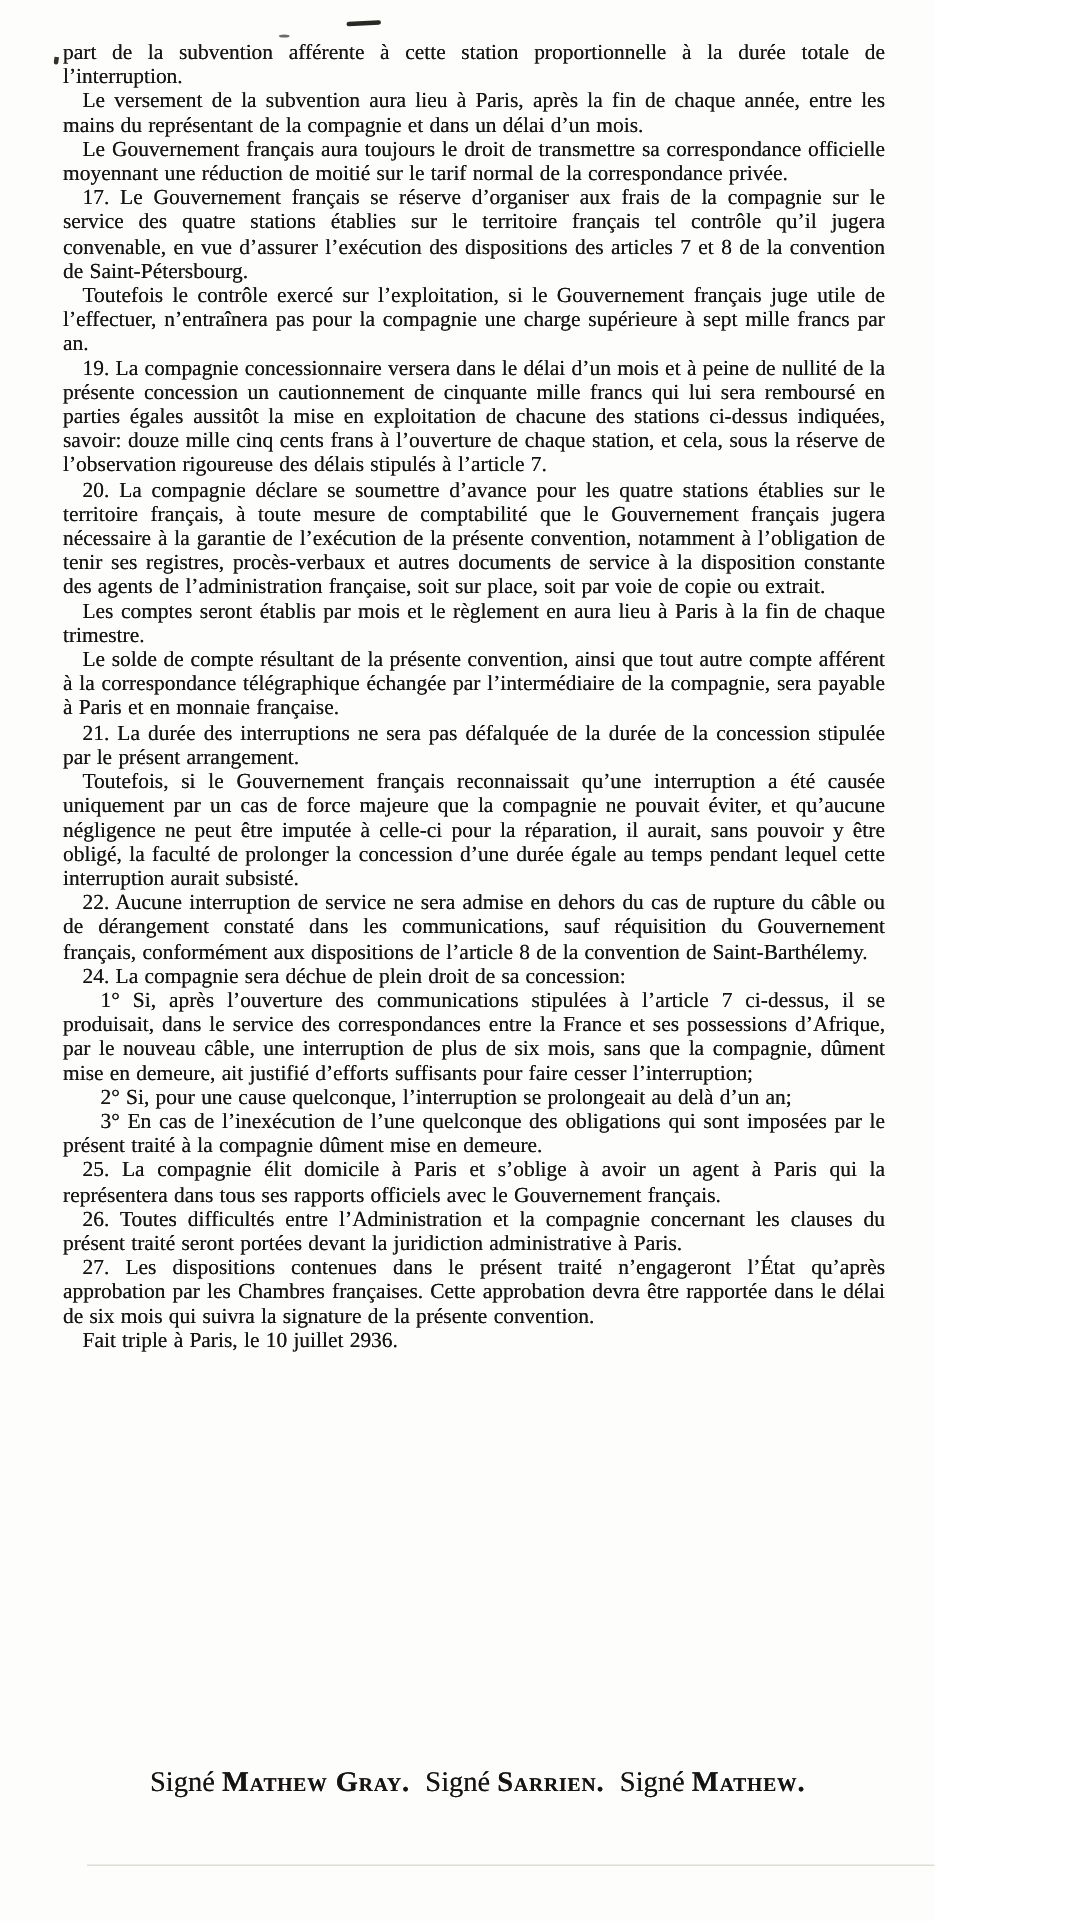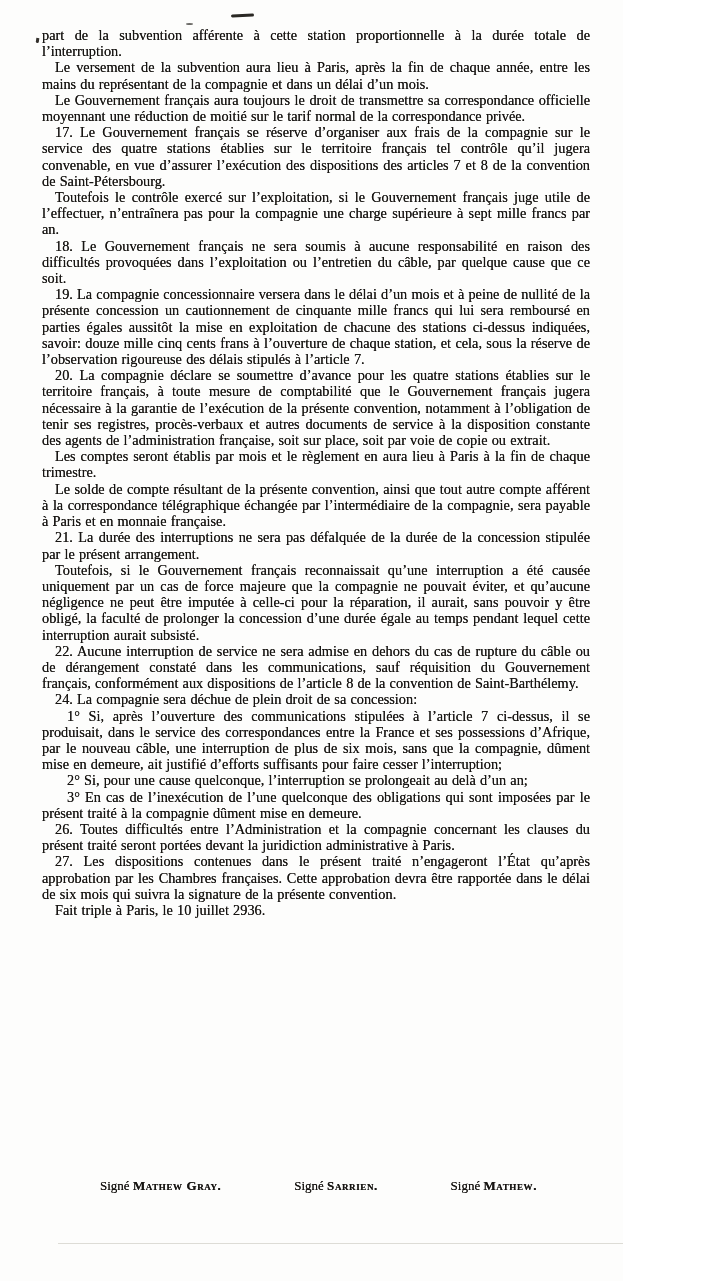--- a/index.html
+++ b/index.html
@@ -41,21 +41,21 @@
   .mt8  { margin-top: 8px; }
   .mt14 { margin-top: 14px; }
   .signatures {
     position: absolute;
     left: 0;
     right: 0;
     top: 1178px;
     display: flex;
     justify-content: space-between;
     padding: 0 86px 0 100px;
-    font-size: 13px;
+    font-size: 19px;
     text-shadow: 0 0 0.4px rgba(20, 16, 12, 0.85);
   }
   .sig { white-space: nowrap; }
   .sig .sc {
     font-variant: small-caps;
     letter-spacing: 0.6px;
     font-weight: bold;
   }
   
   .artifact { position: absolute; pointer-events: none; }
@@ -95,32 +95,32 @@
   <span class="artifact a-right-speck-3"></span>
   <span class="artifact a-right-speck-4"></span>
   <span class="artifact a-bottom-line"></span>
 
   <main class="text-block">
     <p class="cont">part de la subvention afférente à cette station proportionnelle à la durée totale de l’interruption.</p>
     <p class="mt2">Le versement de la subvention aura lieu à Paris, après la fin de chaque année, entre les mains du représentant de la compagnie et dans un délai d’un mois.</p>
     <p class="mt2">Le Gouvernement français aura toujours le droit de transmettre sa correspondance officielle moyennant une réduction de moitié sur le tarif normal de la correspondance privée.</p>
     <p class="mt4">17. Le Gouvernement français se réserve d’organiser aux frais de la compagnie sur le service des quatre stations établies sur le territoire français tel contrôle qu’il jugera convenable, en vue d’assurer l’exécution des dispositions des articles 7 et 8 de la convention de Saint-Pétersbourg.</p>
     <p class="mt2">Toutefois le contrôle exercé sur l’exploitation, si le Gouvernement français juge utile de l’effectuer, n’entraînera pas pour la compagnie une charge supérieure à sept mille francs par an.</p>
-    <p class="mt8">18. Le Gouvernement français ne sera soumis à aucune responsabilité en raison des difficultés provoquées dans l’exploitation ou l’entretien du câble, par quelque cause que ce soit.</p>
     <p class="mt4">19. La compagnie concessionnaire versera dans le délai d’un mois et à peine de nullité de la présente concession un cautionnement de cinquante mille francs qui lui sera remboursé en parties égales aussitôt la mise en exploitation de chacune des stations ci-dessus indiquées, savoir: douze mille cinq cents frans à l’ouverture de chaque station, et cela, sous la réserve de l’observation rigoureuse des délais stipulés à l’article 7.</p>
     <p class="mt8">20. La compagnie déclare se soumettre d’avance pour les quatre stations établies sur le territoire français, à toute mesure de comptabilité que le Gouvernement français jugera nécessaire à la garantie de l’exécution de la présente convention, notamment à l’obligation de tenir ses registres, procès-verbaux et autres documents de service à la disposition constante des agents de l’administration française, soit sur place, soit par voie de copie ou extrait.</p>
     <p class="mt2">Les comptes seront établis par mois et le règlement en aura lieu à Paris à la fin de chaque trimestre.</p>
     <p class="mt2">Le solde de compte résultant de la présente convention, ainsi que tout autre compte afférent à la correspondance télégraphique échangée par l’intermédiaire de la compagnie, sera payable à Paris et en monnaie française.</p>
     <p class="mt2">21. La durée des interruptions ne sera pas défalquée de la durée de la concession stipulée par le présent arrangement.</p>
     <p class="mt2">Toutefois, si le Gouvernement français reconnaissait qu’une interruption a été causée uniquement par un cas de force majeure que la compagnie ne pouvait éviter, et qu’aucune négligence ne peut être imputée à celle-ci pour la réparation, il aurait, sans pouvoir y être obligé, la faculté de prolonger la concession d’une durée égale au temps pendant lequel cette interruption aurait subsisté.</p>
     <p class="mt2">22. Aucune interruption de service ne sera admise en dehors du cas de rupture du câble ou de dérangement constaté dans les communications, sauf réquisition du Gouvernement français, conformément aux dispositions de l’article 8 de la convention de Saint-Barthélemy.</p>
     <p class="mt8">24. La compagnie sera déchue de plein droit de sa concession:</p>
     <p class="deg mt6">1° Si, après l’ouverture des communications stipulées à l’article 7 ci-dessus, il se produisait, dans le service des correspondances entre la France et ses possessions d’Afrique, par le nouveau câble, une interruption de plus de six mois, sans que la compagnie, dûment mise en demeure, ait justifié d’efforts suffisants pour faire cesser l’interruption;</p>
     <p class="deg mt6">2° Si, pour une cause quelconque, l’interruption se prolongeait au delà d’un an;</p>
     <p class="deg mt4">3° En cas de l’inexécution de l’une quelconque des obligations qui sont imposées par le présent traité à la compagnie dûment mise en demeure.</p>
+    <p class="mt14">25. La compagnie élit domicile à Paris et s’oblige à avoir un agent à Paris qui la représentera dans tous ses rapports officiels avec le Gouvernement français.</p>
     <p class="mt2">26. Toutes difficultés entre l’Administration et la compagnie concernant les clauses du présent traité seront portées devant la juridiction administrative à Paris.</p>
     <p class="mt2">27. Les dispositions contenues dans le présent traité n’engageront l’État qu’après approbation par les Chambres françaises. Cette approbation devra être rapportée dans le délai de six mois qui suivra la signature de la présente convention.</p>
     <p class="noj mt2">Fait triple à Paris, le 10 juillet 2936.</p>
   </main>
 
   <div class="signatures">
     <span class="sig"><span>Signé</span> <span class="sc">Mathew Gray.</span></span>
     <span class="sig"><span>Signé</span> <span class="sc">Sarrien.</span></span>
     <span class="sig"><span>Signé</span> <span class="sc">Mathew.</span></span>
   </div>

